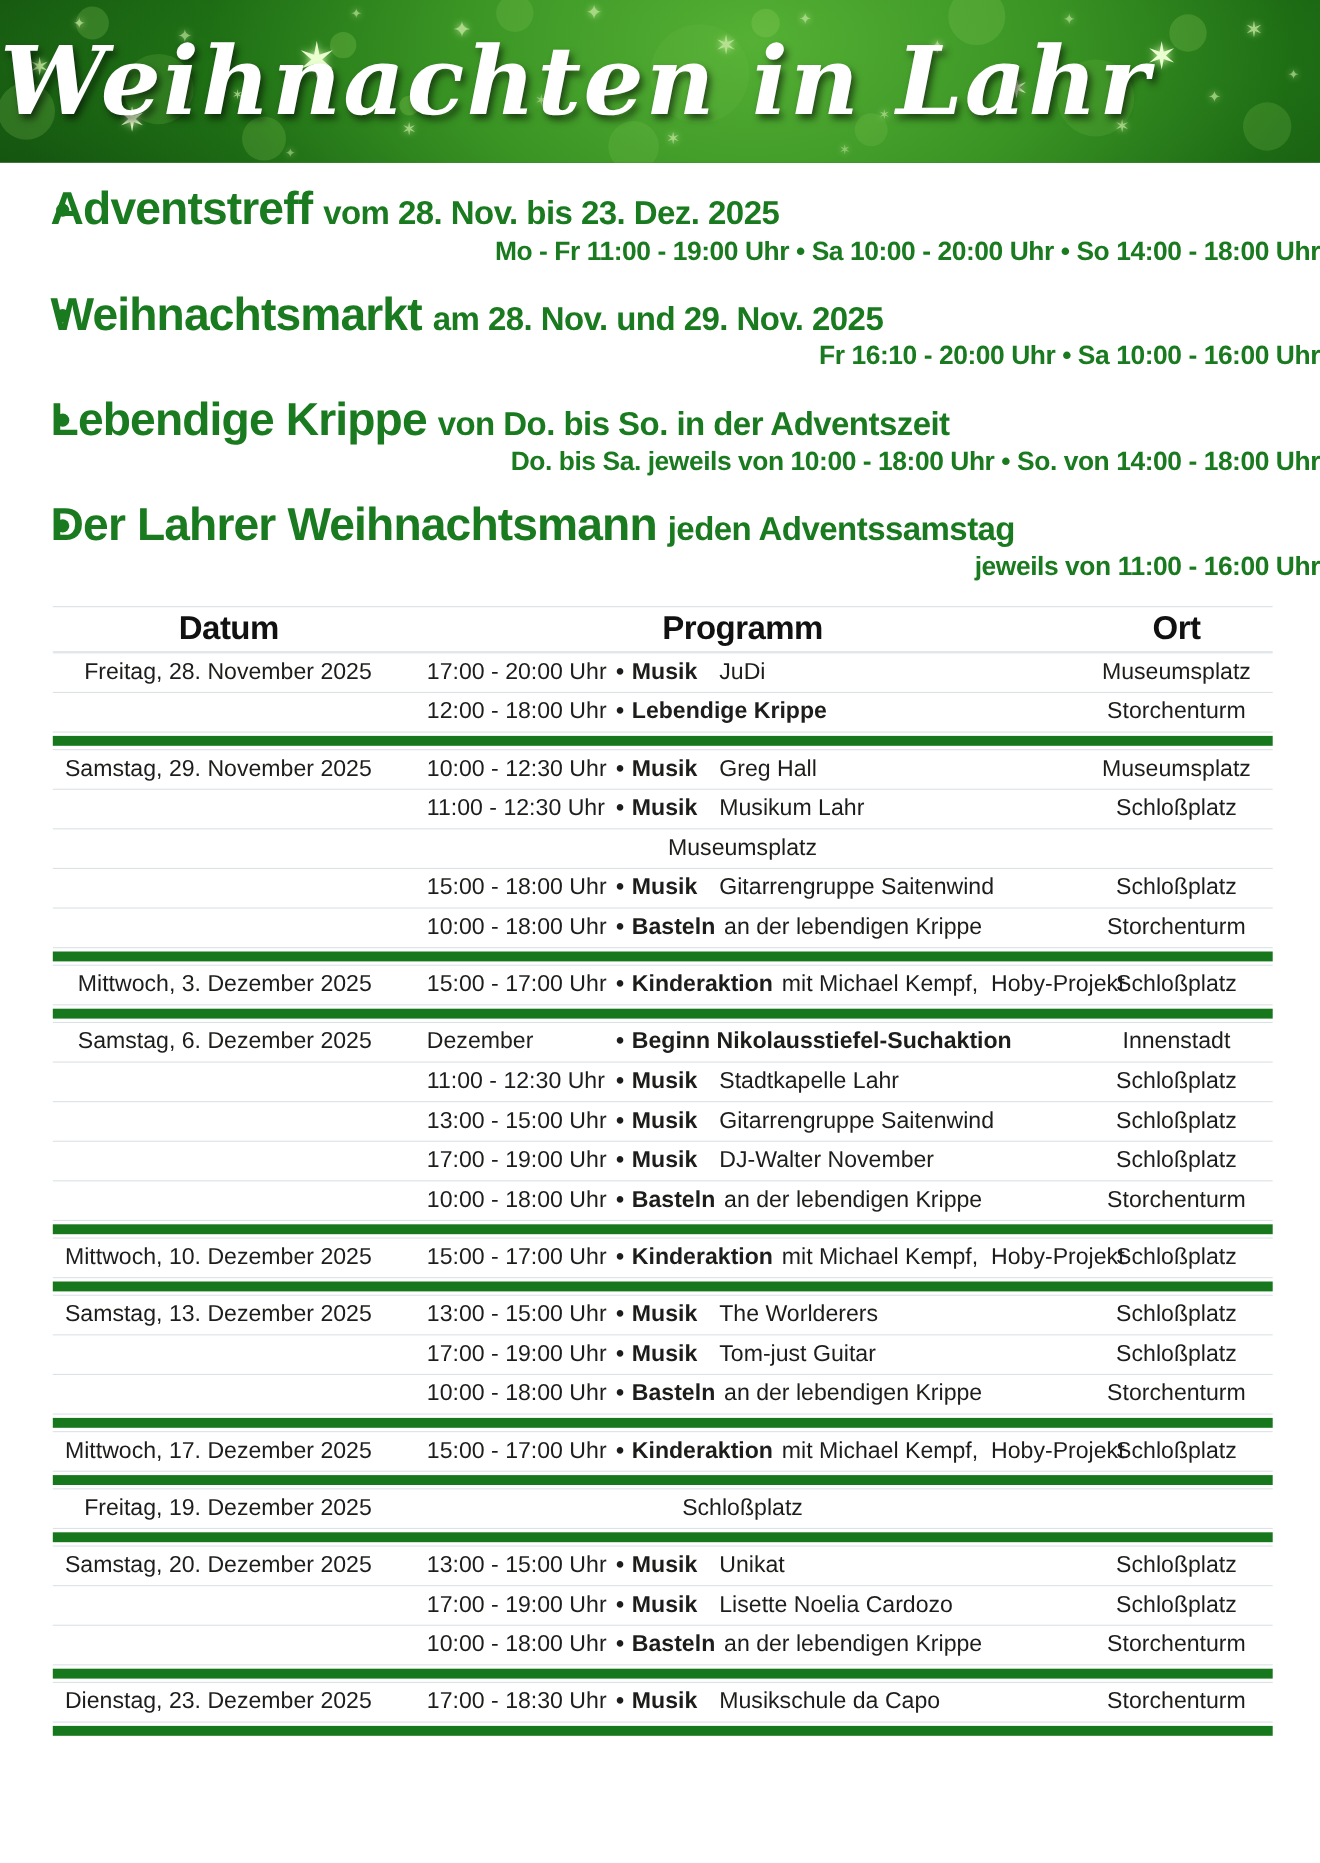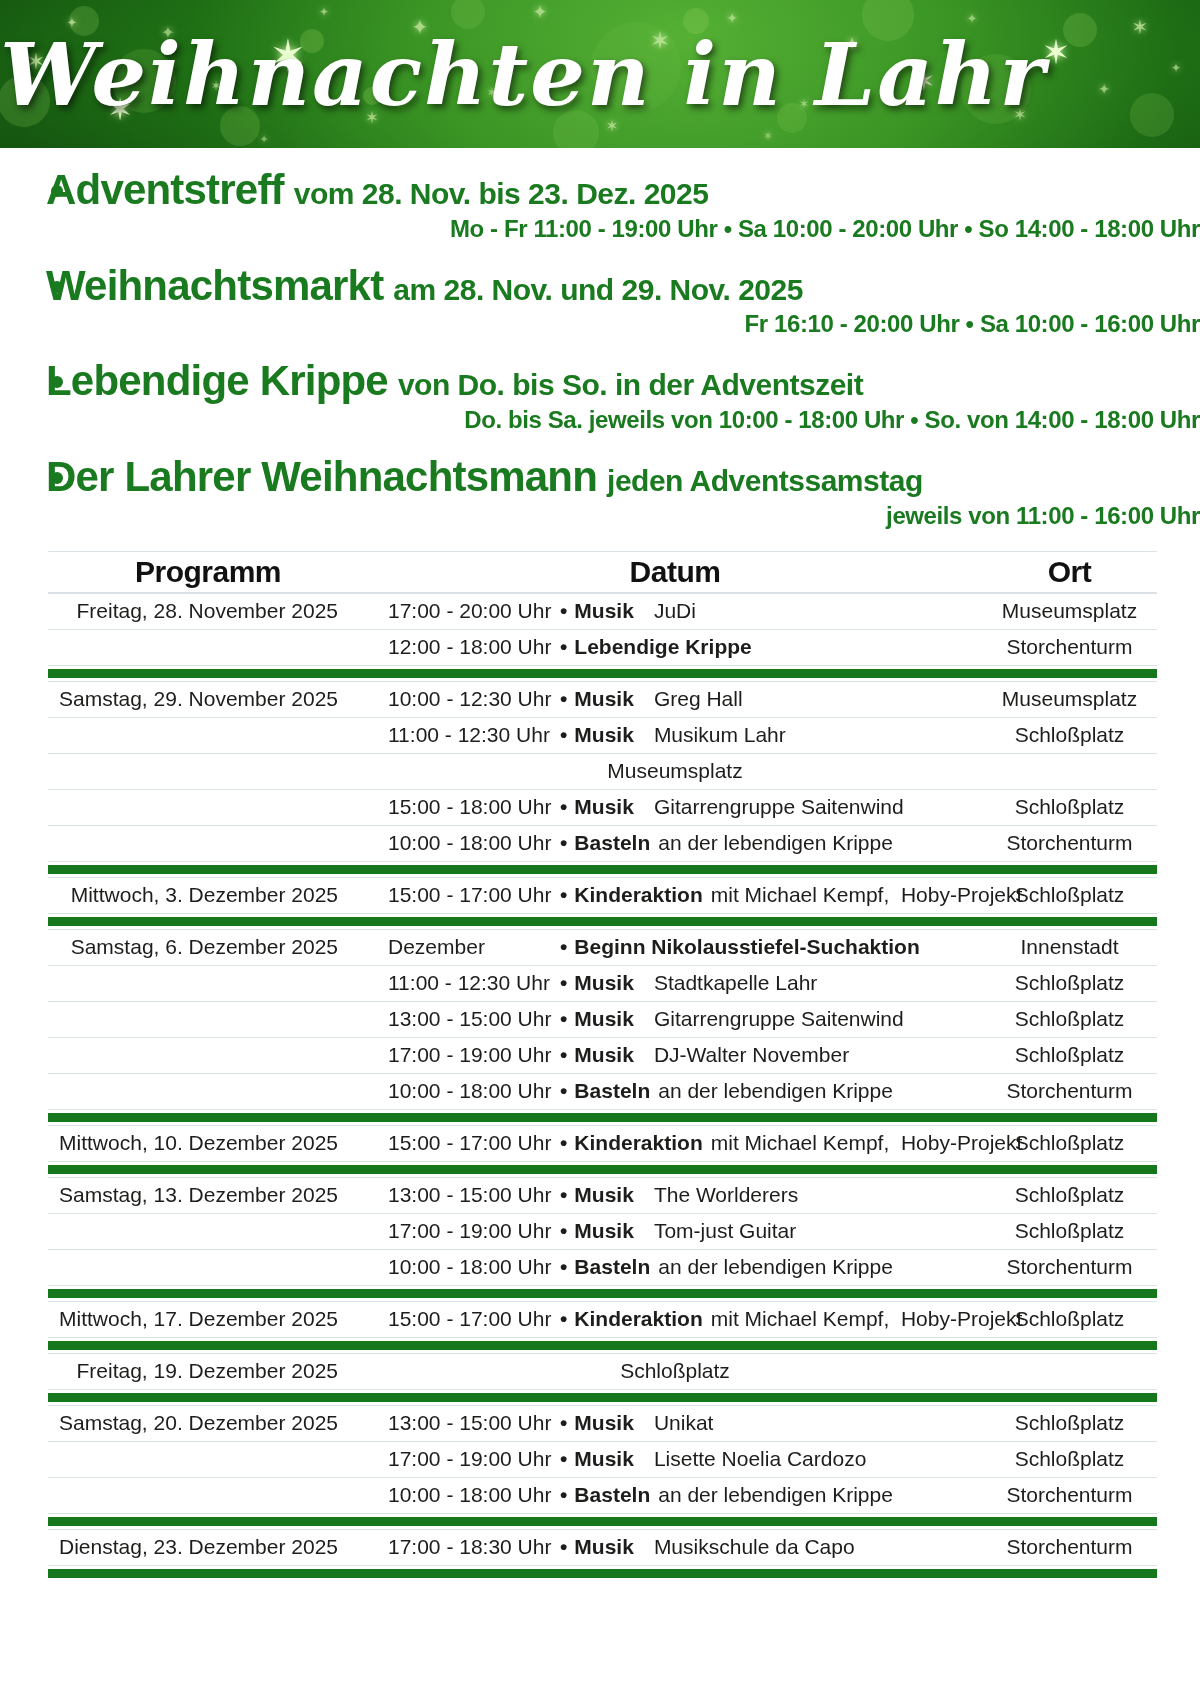--- a/index.html
+++ b/index.html
@@ -151,22 +151,22 @@
     </div>
     <div class="intro-item">
       <span class="intro-bullet"></span>
       <div class="intro-head"><span class="intro-title">Der Lahrer Weihnachtsmann</span><span class="intro-sub">jeden Adventssamstag</span></div>
       <div class="intro-hours">jeweils von 11:00 - 16:00 Uhr</div>
     </div>
   </div>
 
 <div id="eventtable">
   <div class="thead">
+    <div class="th">Datum</div>
     <div class="th">Programm</div>
-    <div class="th">Datum</div>
     <div class="th">Ort</div>
   </div>
   <div id="tbody">
       <div class="tgroup">
         <div class="trow">
           <div class="td-date"><span>Freitag, 28. November 2025</span></div>
           <div class="td-prog"><span class="time">17:00 - 20:00 Uhr</span><span class="bullet">•</span><span class="bold">Musik</span><span class="rest wide">JuDi</span></div>
           <div class="td-ort">Museumsplatz</div>
         </div>
         <div class="trow">

